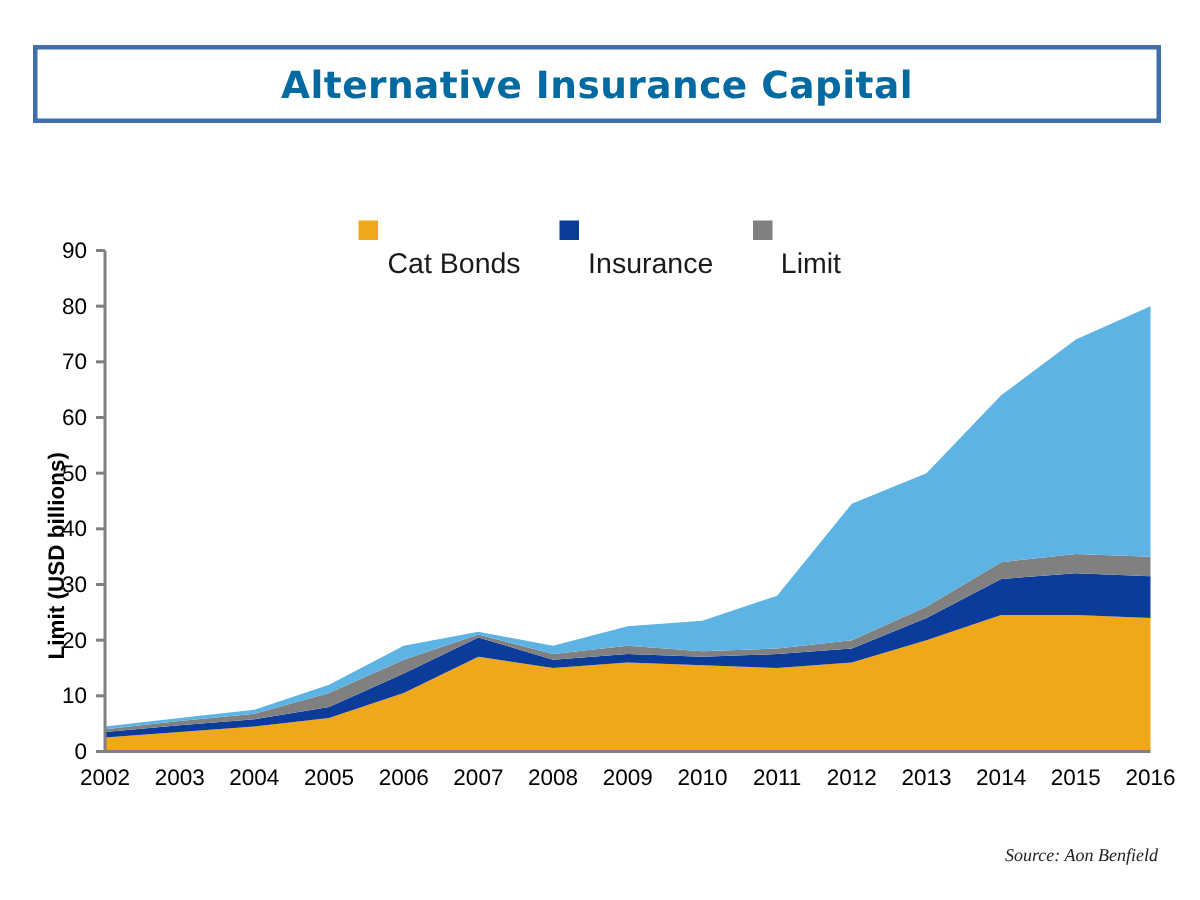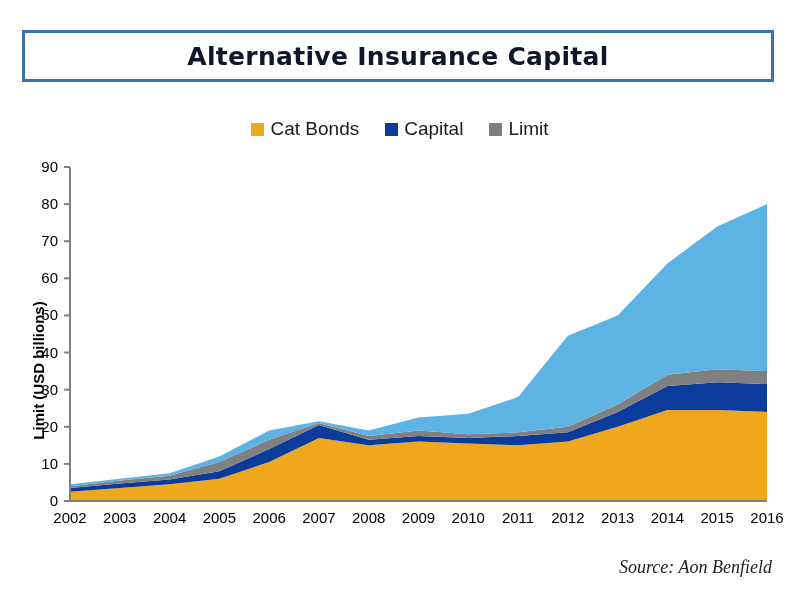--- a/index.html
+++ b/index.html
@@ -23,21 +23,21 @@
     border: 3px solid #3f6fa8;
     box-sizing: border-box;
     background: #ffffff;
     display: flex;
     align-items: center;
     justify-content: center;
   }
   #title-text {
     font-size: 25px;
     font-weight: bold;
-    color: #0f172a;
+    color: #0369a1;
     letter-spacing: 0.3px;
     font-family: "DejaVu Sans", sans-serif;
   }
   #legend {
     position: absolute;
     left: 0;
     top: 118px;
     width: 800px;
     display: flex;
     justify-content: center;
@@ -51,20 +51,21 @@
   }
   .legend-swatch {
     width: 13px;
     height: 13px;
     display: inline-block;
   }
   .legend-label {
     font-size: 19px;
     color: #1a1a1a;
     font-family: "Liberation Sans", sans-serif;
+    margin-top: 48px;
   }
   #chart-area {
     position: absolute;
     left: 0;
     top: 150px;
     width: 800px;
     height: 400px;
   }
   #y-axis-title {
     position: absolute;
@@ -85,41 +86,41 @@
   }
   .xtick-label {
     font-size: 15px;
     fill: #000000;
     font-family: "Liberation Sans", sans-serif;
   }
   #source {
     position: absolute;
     right: 28px;
     bottom: 22px;
-    font-size: 18px;
+    font-size: 12px;
     font-style: italic;
     color: #222222;
     font-family: "Liberation Serif", serif;
   }
 </style>
 </head>
 <body>
 
 <div id="title-box">
   <div id="title-text">Alternative Insurance Capital</div>
 </div>
 
 <div id="legend">
   <div class="legend-item">
     <span class="legend-swatch" style="background:#EFA81C"></span>
     <span class="legend-label">Cat Bonds</span>
   </div>
   <div class="legend-item">
     <span class="legend-swatch" style="background:#0C3C9B"></span>
-    <span class="legend-label">Capital</span>
+    <span class="legend-label">Insurance</span>
   </div>
   <div class="legend-item">
     <span class="legend-swatch" style="background:#808080"></span>
     <span class="legend-label">Limit</span>
   </div>
 </div>
 
 <div id="chart-area">
   <div id="y-axis-title">Limit (USD billions)</div>
   <svg id="chart-svg" width="800" height="400" viewBox="0 0 800 400">

